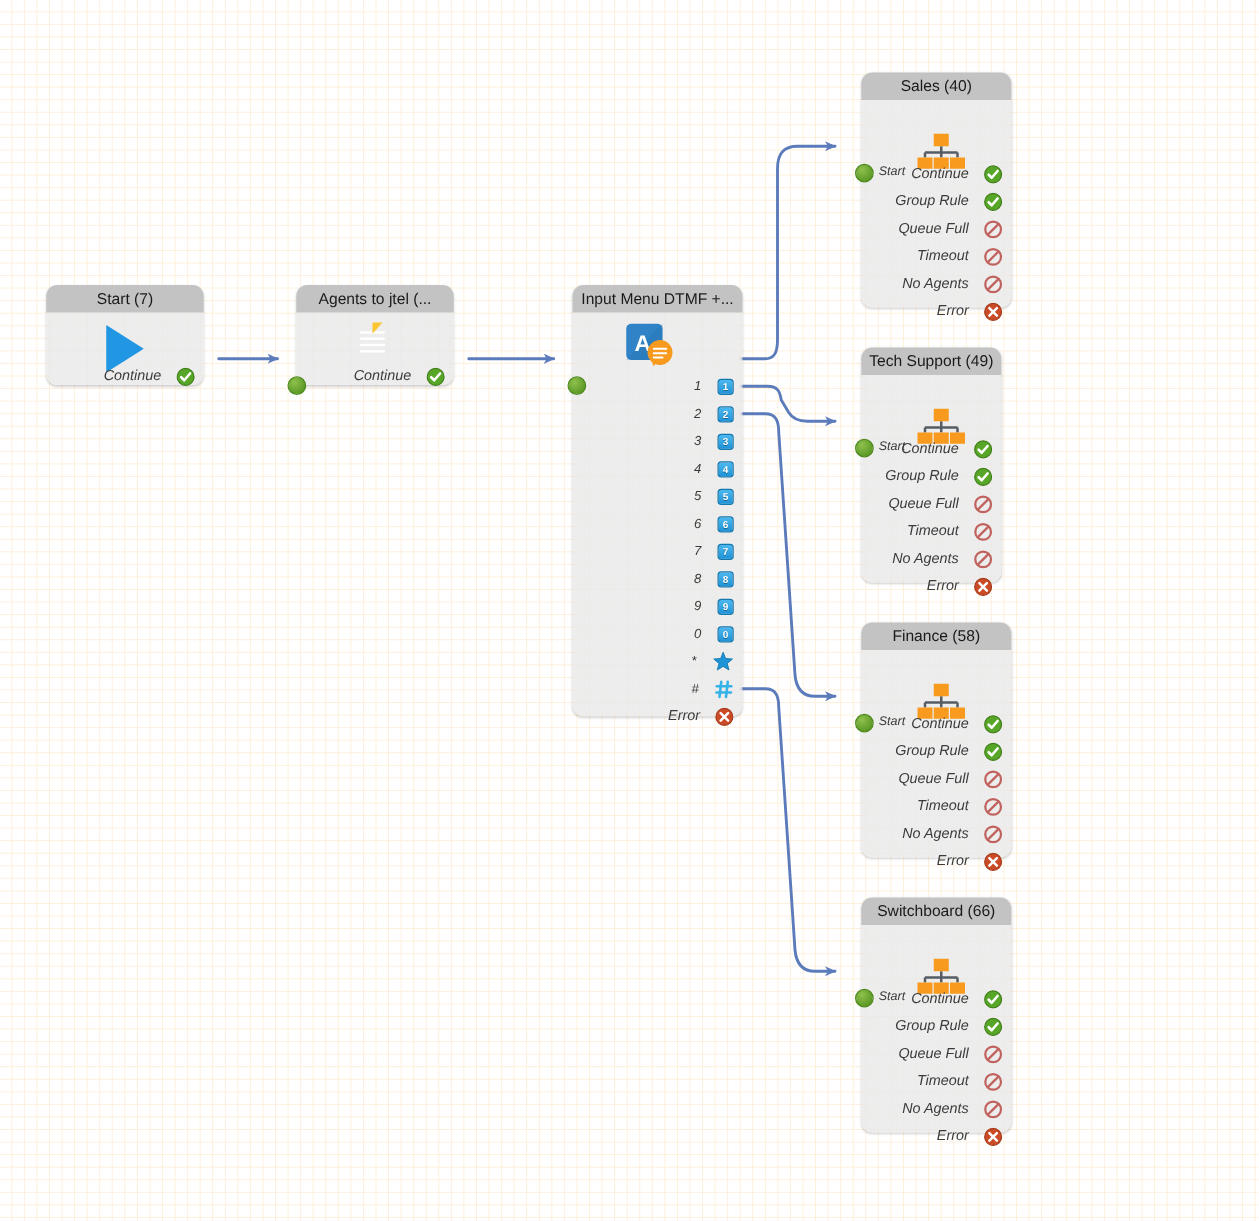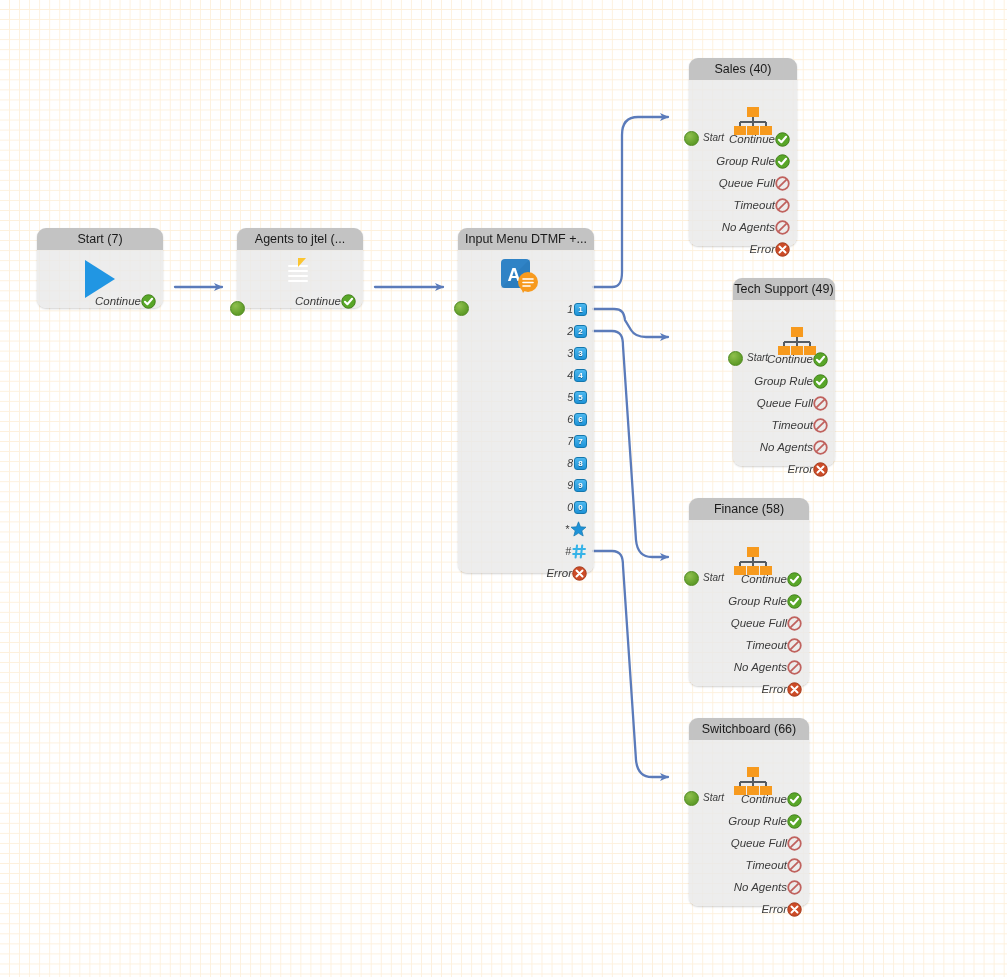--- a/index.html
+++ b/index.html
@@ -50,21 +50,21 @@
   }
   .node-body { position: relative; width: 100%; }
 
   
   .port-row {
     position: absolute;
     right: 7px;
     height: 18px;
     display: flex;
     align-items: center;
-    gap: 0;
+    gap: 12px;
     white-space: nowrap;
   }
   .port-label {
     font-style: italic;
     font-size: 11.5px;
     color: #3b3b3b;
     font-family: "Liberation Sans", sans-serif;
   }
   .port-label.small {
     font-size: 10.5px;
@@ -285,21 +285,21 @@
       <div class="port-row" style="top:314px;">
         <span class="port-label">Error</span>
         <svg class="ico ico-error" viewBox="0 0 16 16">
           <circle cx="8" cy="8" r="7.2" fill="#cc4b27" stroke="#a33a1b" stroke-width="1"></circle>
           <path d="M4.8,4.8 L11.2,11.2 M11.2,4.8 L4.8,11.2" stroke="#ffffff" stroke-width="2.1" stroke-linecap="round"></path>
         </svg>
       </div>
     </div>
   </div>
 
-  <div class="node" style="left:689px; top:58px; width:108px; height:188px;">
+  <div class="node" style="left:689px; top:58px; width:120px; height:188px;">
     <div class="node-header">Sales (40)</div>
     <div class="node-body" style="height:166px;">
       <span class="in-port" style="left:-5px; top:51px;"></span>
       <span class="in-label" style="left:14px; top:52px;">Start</span>
       <span class="glyph" style="left:44px; top:26px;">
         <svg width="40" height="30" viewBox="0 0 40 30">
           <g stroke="#555c63" stroke-width="2" fill="none">
             <line x1="20" y1="11" x2="20" y2="16"></line>
             <line x1="7" y1="16" x2="33" y2="16"></line>
             <line x1="7" y1="16" x2="7" y2="20"></line>
@@ -350,21 +350,21 @@
       <div class="port-row" style="top:160px;">
         <span class="port-label">Error</span>
         <svg class="ico ico-error" viewBox="0 0 16 16">
           <circle cx="8" cy="8" r="7.2" fill="#cc4b27" stroke="#a33a1b" stroke-width="1"></circle>
           <path d="M4.8,4.8 L11.2,11.2 M11.2,4.8 L4.8,11.2" stroke="#ffffff" stroke-width="2.1" stroke-linecap="round"></path>
         </svg>
       </div>
     </div>
   </div>
 
-  <div class="node" style="left:689px; top:278px; width:102px; height:188px;margin-left:44px;">
+  <div class="node" style="left:689px; top:278px; width:112px; height:188px;">
     <div class="node-header">Tech Support (49)</div>
     <div class="node-body" style="height:166px;">
       <span class="in-port" style="left:-5px; top:51px;"></span>
       <span class="in-label" style="left:14px; top:52px;">Start</span>
       <span class="glyph" style="left:44px; top:26px;">
         <svg width="40" height="30" viewBox="0 0 40 30">
           <g stroke="#555c63" stroke-width="2" fill="none">
             <line x1="20" y1="11" x2="20" y2="16"></line>
             <line x1="7" y1="16" x2="33" y2="16"></line>
             <line x1="7" y1="16" x2="7" y2="20"></line>

